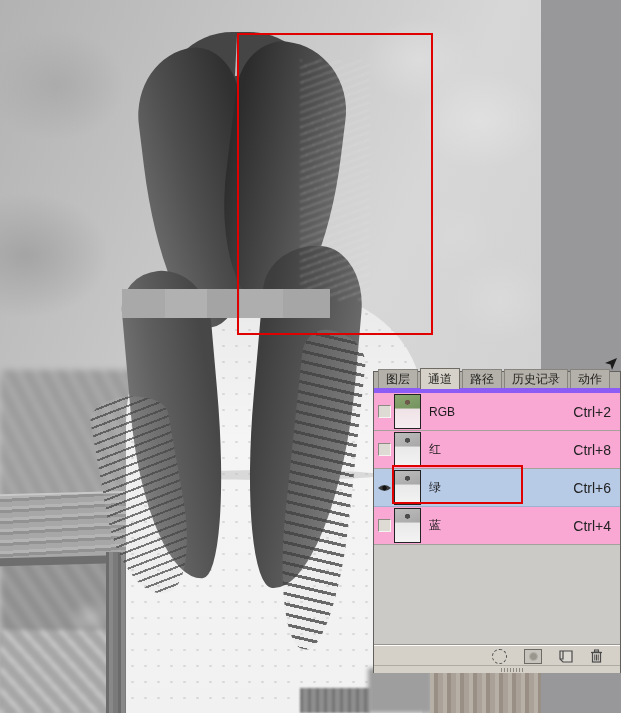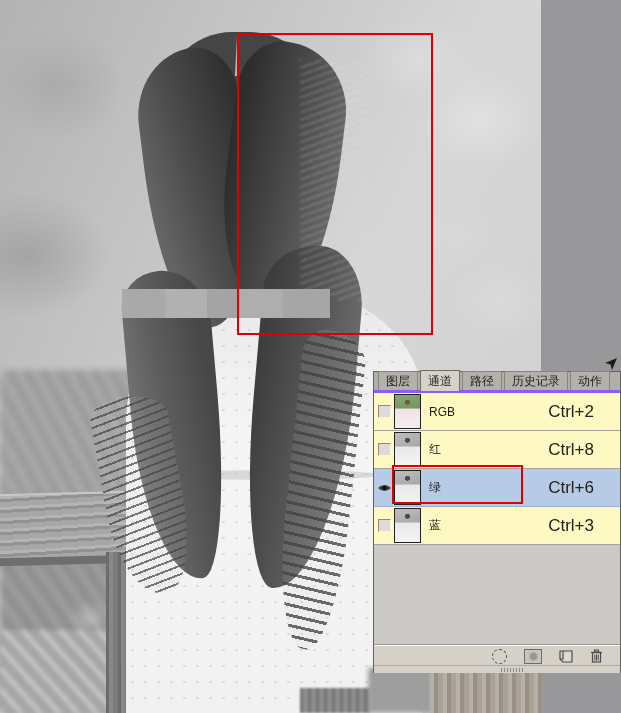--- a/index.html
+++ b/index.html
@@ -92,44 +92,44 @@
   .cs4{width:43px;background:#aeaeae;}
   .cs5{width:47px;background:#a6a6a6;}
   .sel-rect{left:237px;top:33px;width:196px;height:302px;border:2px solid #e10000;
     box-sizing:border-box;z-index:8;background:rgba(0,0,0,0);}
   .cursor-arrow{left:603px;top:356px;z-index:12;}
 
   
   .panel{left:373px;top:371px;width:248px;height:302px;z-index:10;
     background:#d5d1c9;border:1px solid #63615d;box-sizing:border-box;font-size:11px;color:#1c1c1c;}
   .tabstrip{position:absolute;left:0;top:0;width:246px;height:21px;background:#b2afa8;
-    border-bottom:3px solid #8b5cf6;display:flex;align-items:flex-end;padding-left:4px;box-sizing:border-box;}
+    border-bottom:5px solid #8b5cf6;display:flex;align-items:flex-end;padding-left:4px;box-sizing:border-box;}
   .tab{height:18px;line-height:18px;padding:0 7px;margin-right:2px;background:#b4b1aa;
     border:1px solid #87847d;border-bottom:none;font-size:12px;color:#24241f;white-space:nowrap;}
   .tab.active{background:#d6d2ca;height:20px;line-height:20px;border-color:#6e6b65;
     position:relative;z-index:2;margin-bottom:-1px;}
   .rows{position:absolute;left:0;top:21px;width:246px;}
   .row{display:flex;align-items:center;height:38px;box-sizing:border-box;
-    border-bottom:1px solid #a5a29b;background:#fef9c3;}
+    border-bottom:1px solid #a5a29b;background:#f9a8d4;}
   .row.selected{background:#b7cae6;border-bottom-color:#9fb2cd;}
   .viscol{width:20px;display:flex;justify-content:center;align-items:center;}
   .checkbox{width:13px;height:13px;background:#dedbd4;
     border-top:1px solid #8e8b84;border-left:1px solid #8e8b84;
     border-bottom:1px solid #f6f4f0;border-right:1px solid #f6f4f0;box-sizing:border-box;}
   .thumb{width:25px;height:33px;border:1px solid #222;margin-right:8px;flex:none;}
   .thumb.color{background:
       radial-gradient(6px 5px at 50% 22%,#6d5a4a 0 45%,rgba(0,0,0,0) 50%),
       linear-gradient(180deg,rgba(0,0,0,0) 40%,#efe2e6 42%,#f6edf0 100%),
       linear-gradient(160deg,#8aa871 0%,#74925e 55%,#9db984 100%);}
   .thumb.gray{background:
       radial-gradient(6px 5px at 50% 22%,#4c4c4c 0 45%,rgba(0,0,0,0) 50%),
       linear-gradient(180deg,rgba(0,0,0,0) 40%,#e9e9e9 42%,#f3f3f3 100%),
       linear-gradient(160deg,#bdbdbd 0%,#a7a7a7 55%,#cdcdcd 100%);}
   .chname{font-size:12px;}
-  .shortcut{margin-left:auto;margin-right:26px;font-size:17px;color:#222;}
+  .shortcut{margin-left:auto;margin-right:9px;font-size:14px;color:#222;}
   .hl-rect{position:absolute;left:18px;top:93px;width:131px;height:39px;
     border:2px solid #e10000;box-sizing:border-box;z-index:3;}
   .emptyarea{position:absolute;left:0;top:173px;width:246px;height:99px;
     background:#cbcac6;border-bottom:1px solid #989691;}
   .footer{position:absolute;left:0;top:273px;width:246px;height:20px;background:#d5d1c9;
     border-top:1px solid #fdfcfa;display:flex;align-items:center;justify-content:flex-end;}
   .ficon{margin-right:17px;display:flex;align-items:center;}
   .dashed-circle{width:13px;height:13px;border:1px dashed #4c4c4c;border-radius:50%;}
   .save-sel{width:16px;height:13px;border:1px solid #6e6b65;background:#c7c4bd;
     display:flex;align-items:center;justify-content:center;}
@@ -221,21 +221,21 @@
         <div class="thumb gray"></div>
         <div class="chname">绿</div>
         <div class="shortcut">Ctrl+6</div>
       </div>
       <div class="row">
         <div class="viscol">
             <div class="checkbox"></div>
           </div>
         <div class="thumb gray"></div>
         <div class="chname">蓝</div>
-        <div class="shortcut">Ctrl+3</div>
+        <div class="shortcut">Ctrl+4</div>
       </div>
     </div>
 
     <div class="hl-rect"></div>
     <div class="emptyarea"></div>
 
     <div class="footer">
       <div class="ficon">
           <div class="dashed-circle"></div>
         </div>

